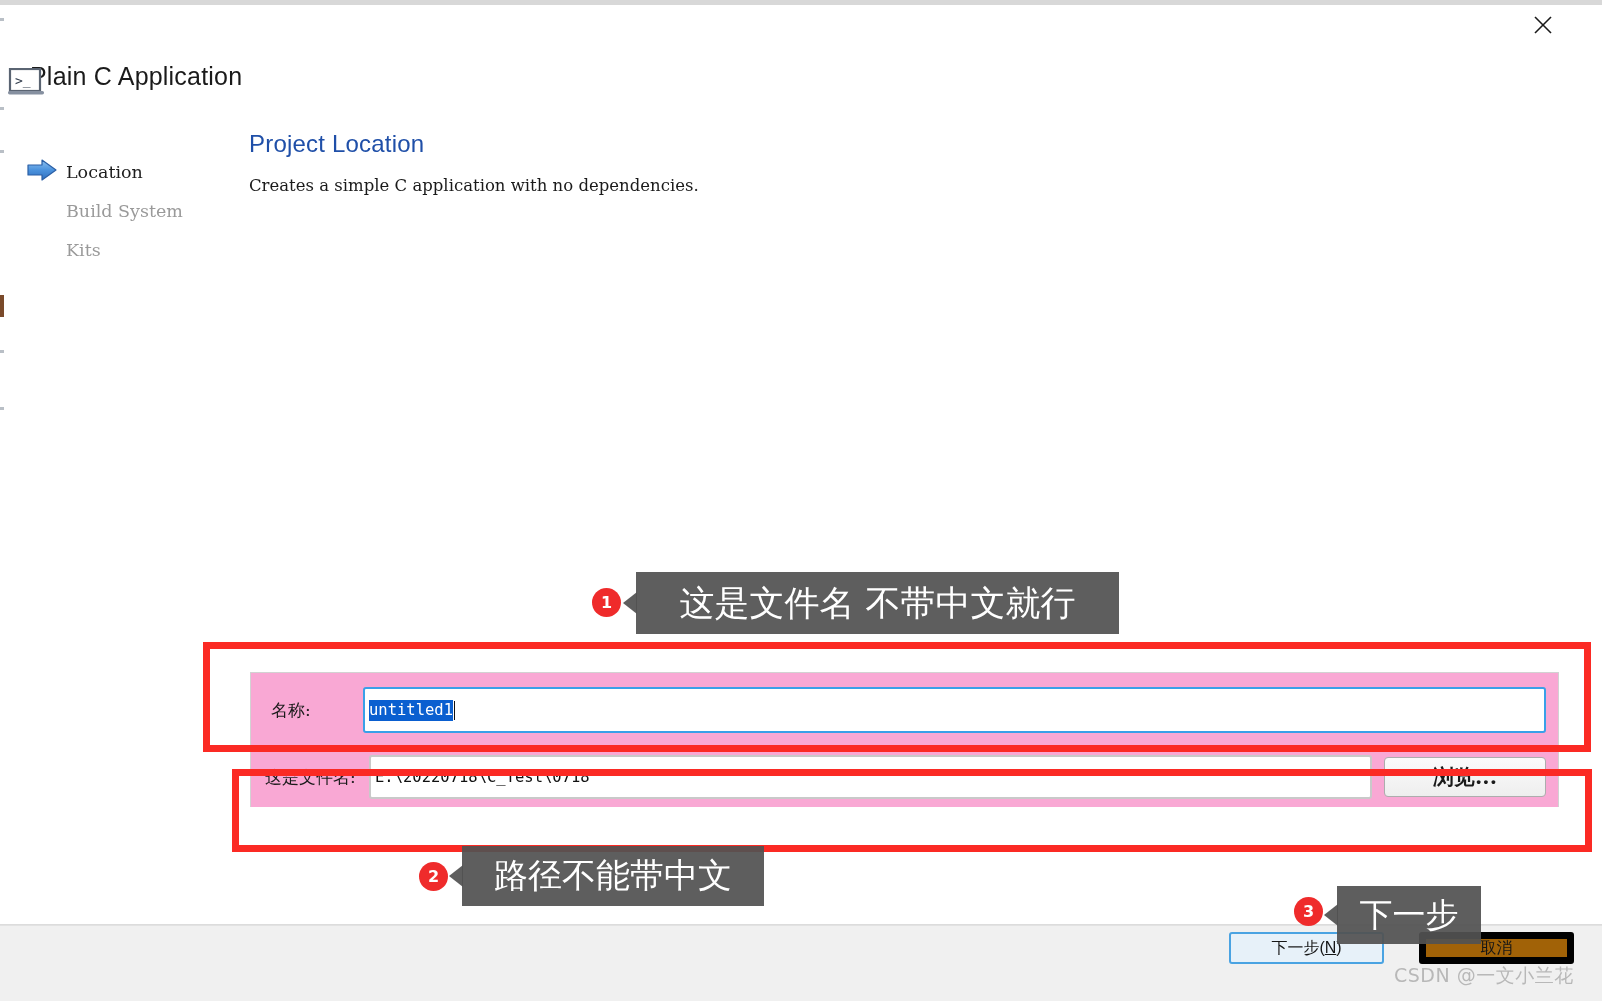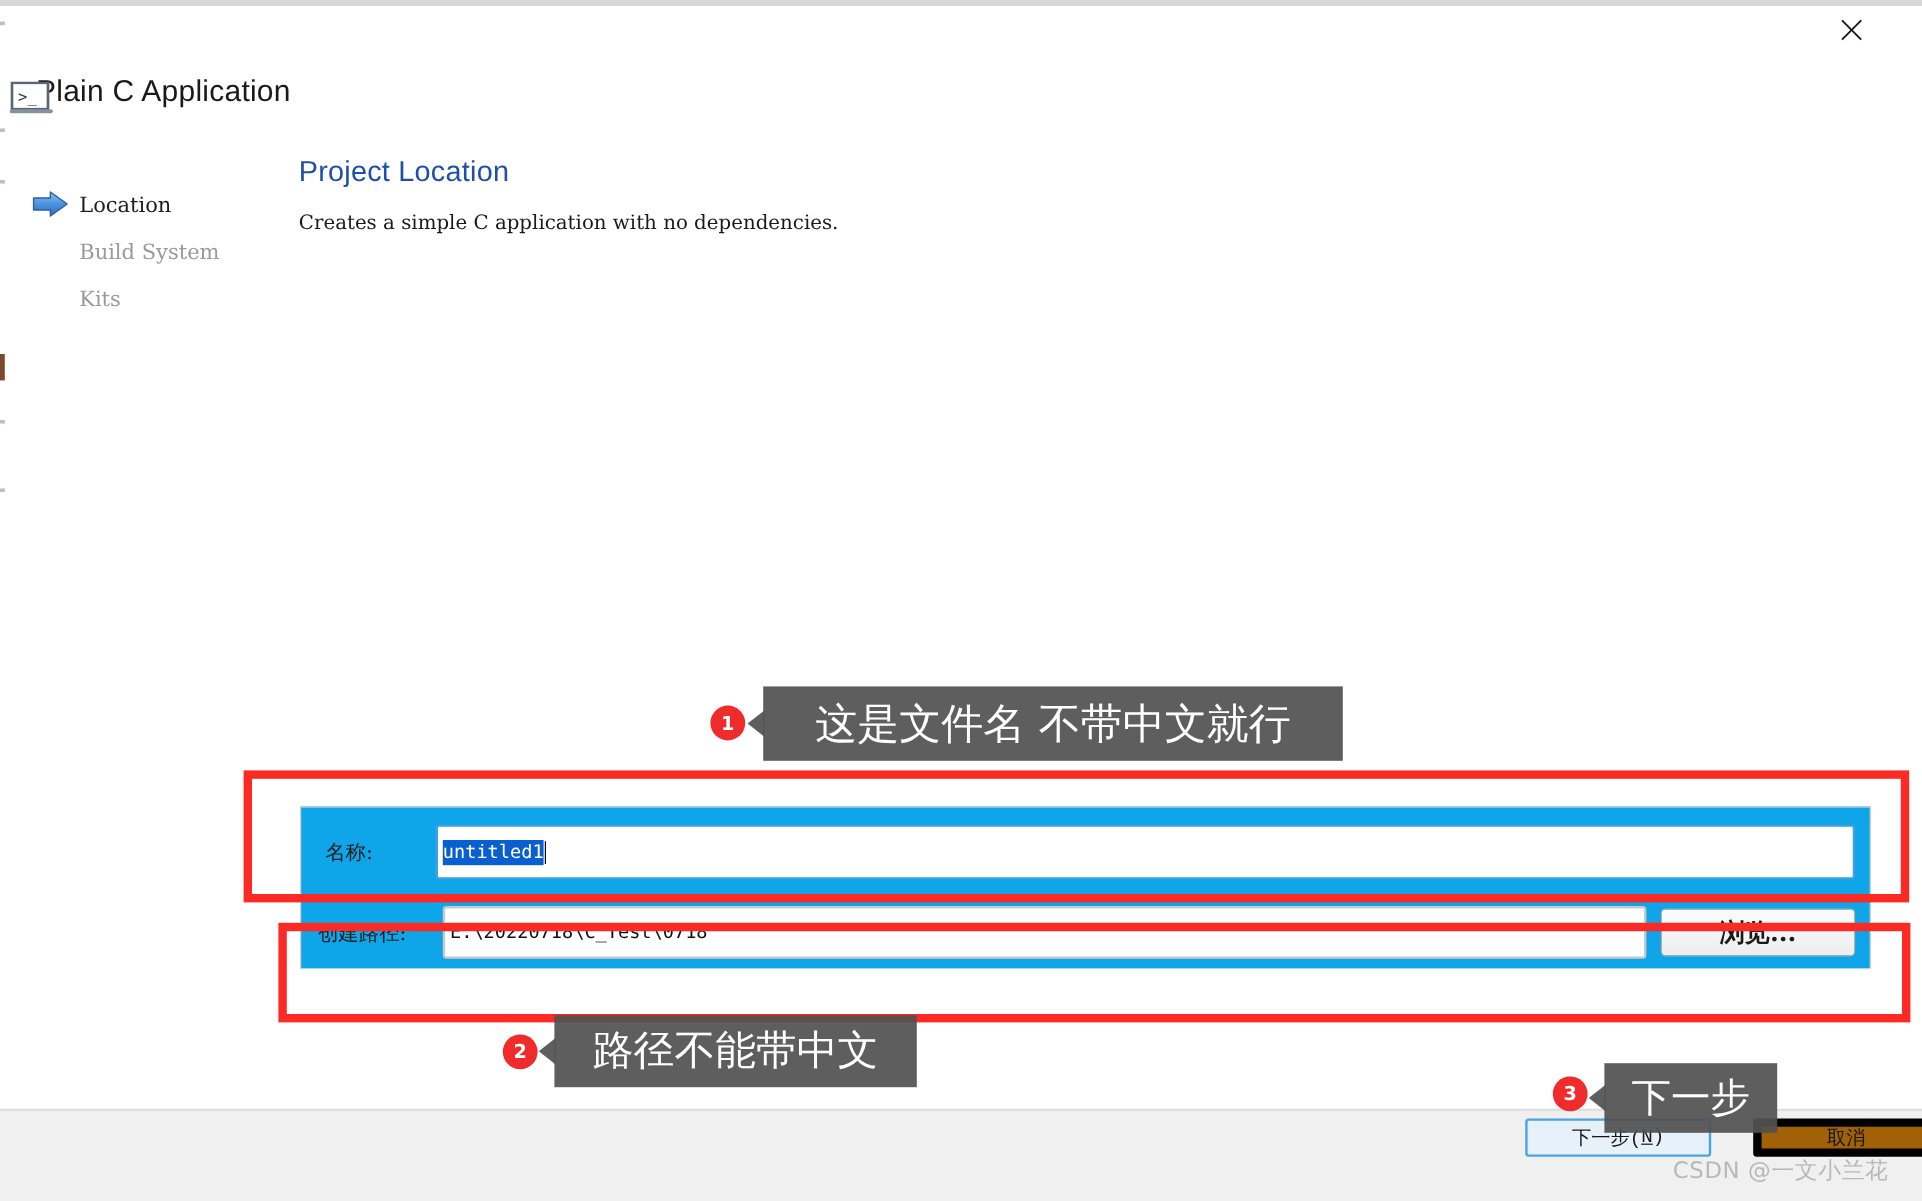--- a/index.html
+++ b/index.html
@@ -100,21 +100,21 @@
     color: #1a1a1a;
   }
 
   
   .form-panel {
     position: absolute;
     left: 250px; top: 672px;
     width: 1309px;
     border: 1px solid #d2d2d2;
     border-bottom: none;
-    background: #0ea5e9;
+    background: #f9a8d4;
     box-sizing: border-box;
   }
   .form-row {
     display: flex;
     align-items: center;
     padding: 0 12px;
   }
   .row-name { height: 74px; }
   .row-path { height: 60px; }
   .field-label {
@@ -211,29 +211,28 @@
     background: #f0f0f0;
     border-top: 1px solid #e2e2e2;
     box-sizing: border-box;
   }
   .footer-btn {
     position: absolute;
     top: 932px;
     height: 32px;
     width: 155px;
     box-sizing: border-box;
-    font-family: Liberation Mono, monospace;
+    font-family: Liberation Sans, sans-serif;
     font-size: 16px;
     color: #161616;
     display: flex;
     align-items: center;
     justify-content: center;
     cursor: pointer;
     border-radius: 3px;
-    margin-left: 42px;
   }
   .btn-next {
     left: 1229px;
     background: #e7f1f9;
     border: 2px solid #4aa3e2;
   }
   .btn-cancel {
     left: 1419px;
     background: #a16207;
     border: 7px solid #000000;
@@ -365,21 +364,21 @@
 
   <div class="form-row row-name">
     <span class="field-label">名称:</span>
     <div class="text-input focused">
       <span class="sel-text">untitled1</span>
         <span class="caret"></span>
     </div>
   </div>
 
   <div class="form-row row-path">
-    <span class="field-label">创建路径:</span>
+    <span class="field-label">这是文件名:</span>
     <div class="text-input plain">
       <span>E:\20220718\C_Test\0718</span>
     </div>
     <div class="browse-btn">浏览...</div>
   </div>
 
 </div>
 
 <div class="footer-sep"></div>
 <div class="footer"></div>

